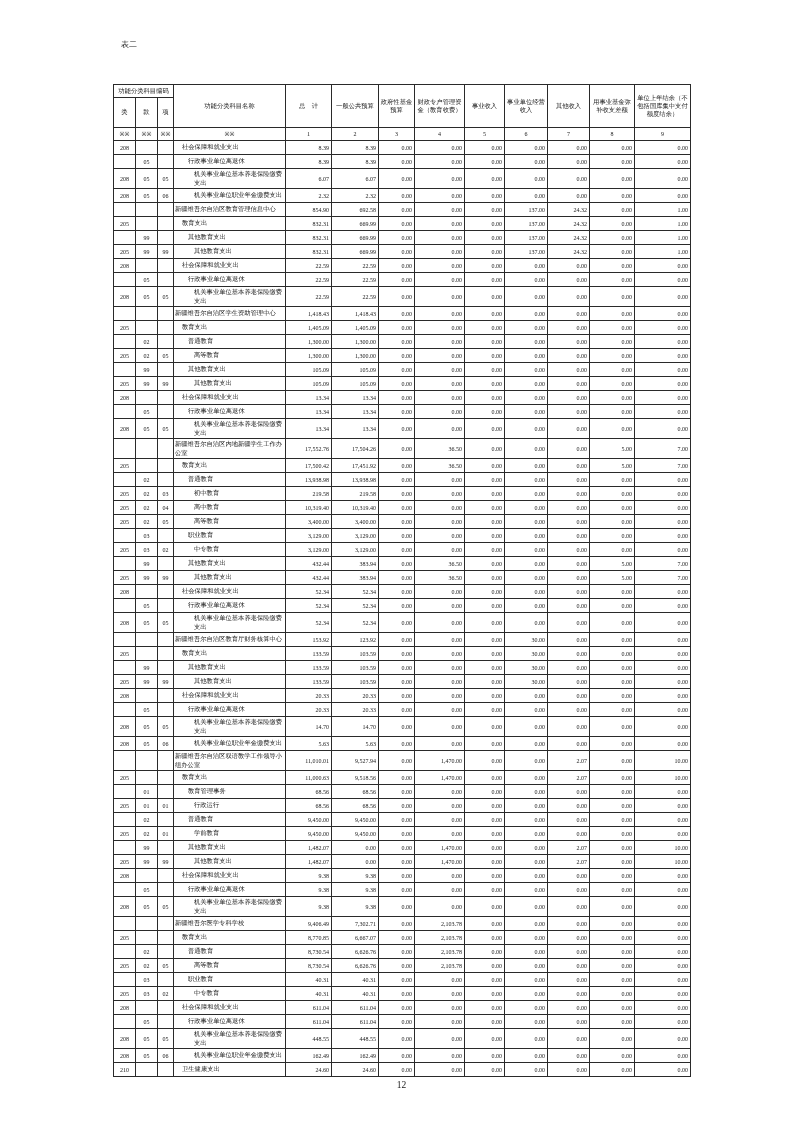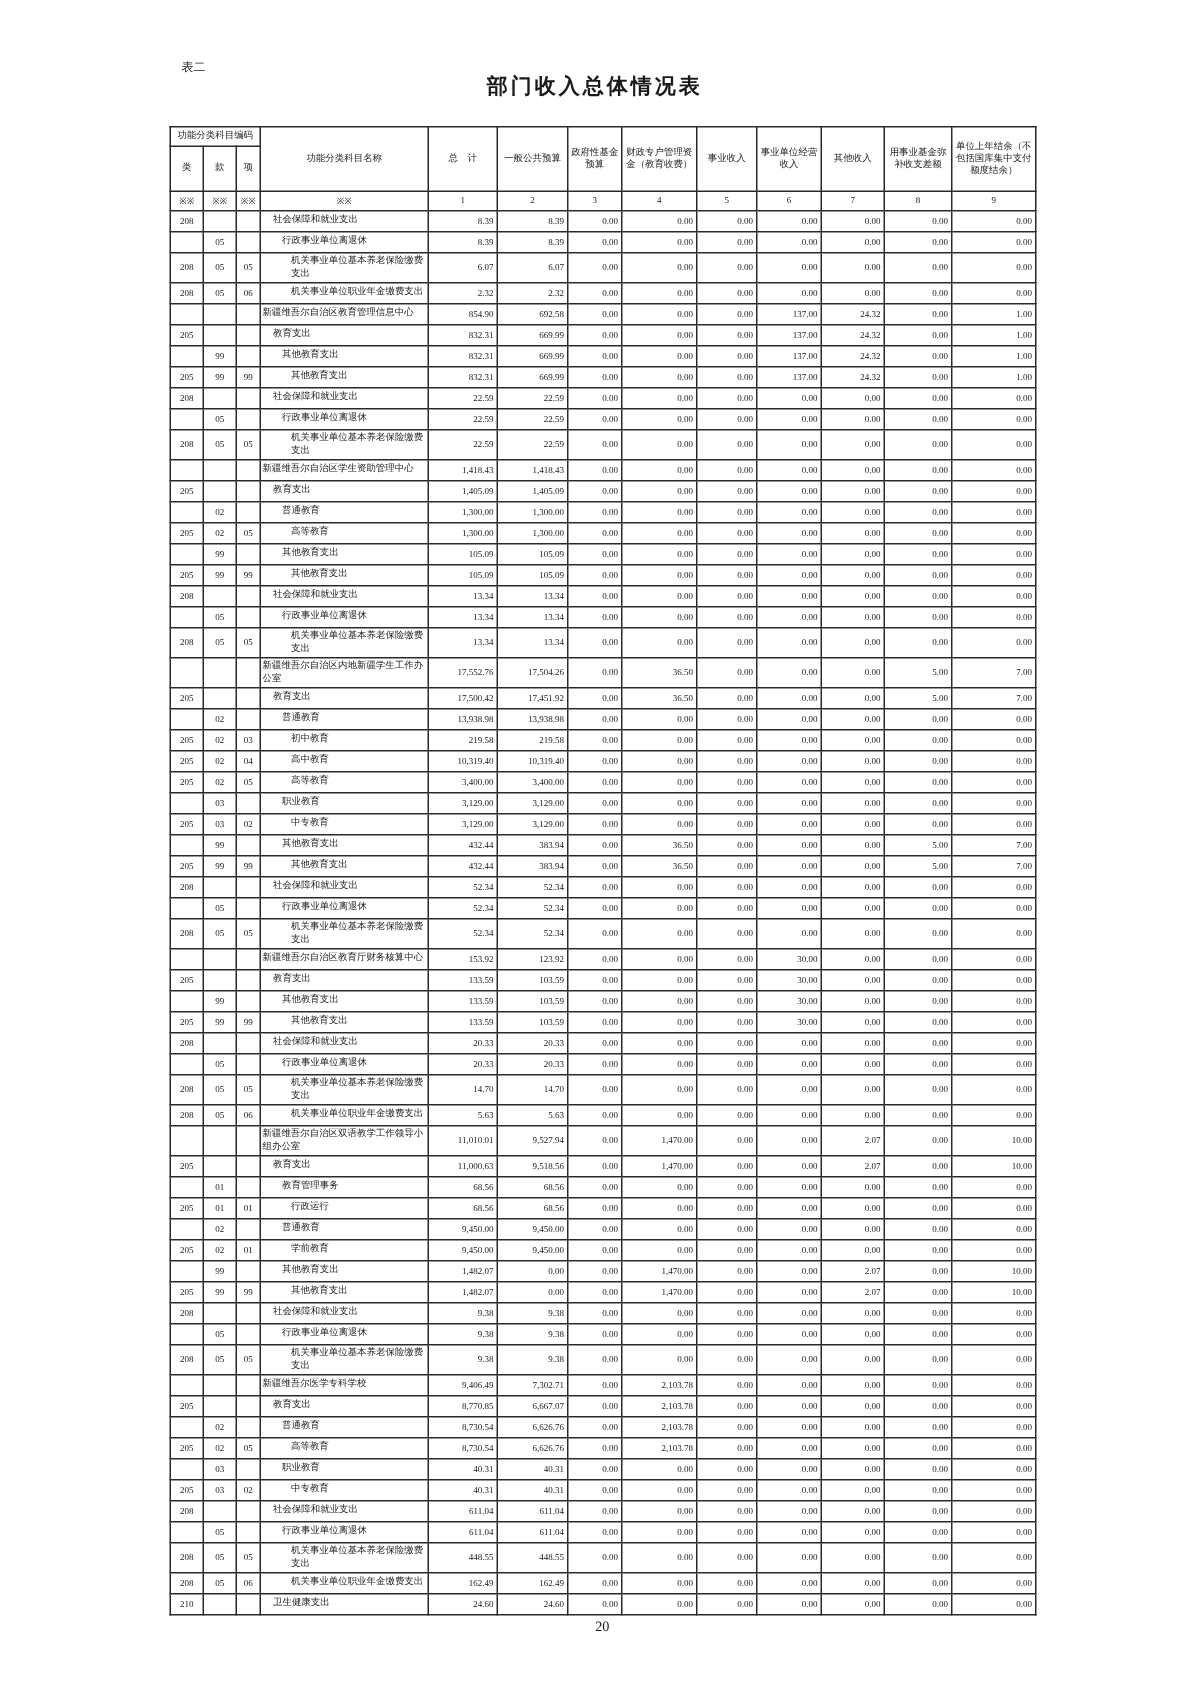--- a/index.html
+++ b/index.html
@@ -49,21 +49,20 @@
   .page-number {
     position:absolute; top:1080px; left:113px; width:577px;
     text-align:center; font-size:9.5px;
   }
 </style>
 </head>
 <body>
 
 <div class="page">
   <div class="table-label">表二</div>
-  <div class="doc-title">部门收入总体情况表</div>
 
   <table class="income">
     <colgroup>
       <col style="width:22px">
         <col style="width:22px">
         <col style="width:16px">
       <col style="width:112px">
       <col style="width:46px">
         <col style="width:47px">
         <col style="width:36px">
@@ -1051,14 +1050,14 @@
           <td class="num">0.00</td>
           <td class="num">0.00</td>
           <td class="num">0.00</td>
           <td class="num">0.00</td>
           <td class="num">0.00</td>
           <td class="num">0.00</td>
         </tr>
       </tbody>
   </table>
 
-  <div class="page-number">20</div>
+  <div class="page-number">12</div>
 </div>
 
 </body></html>

